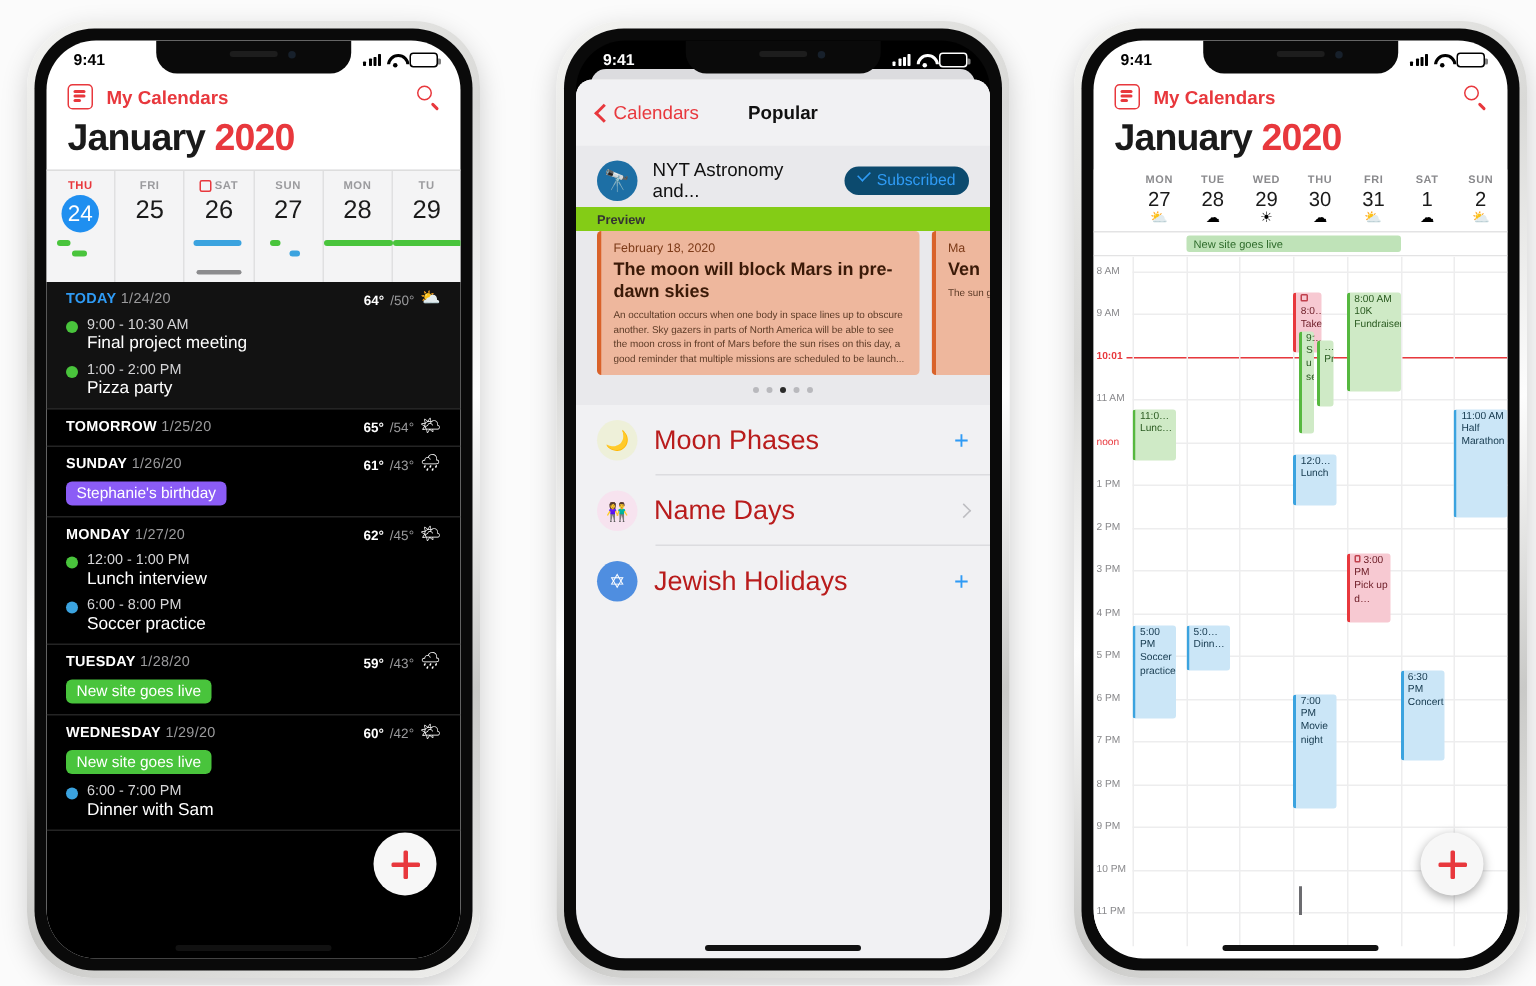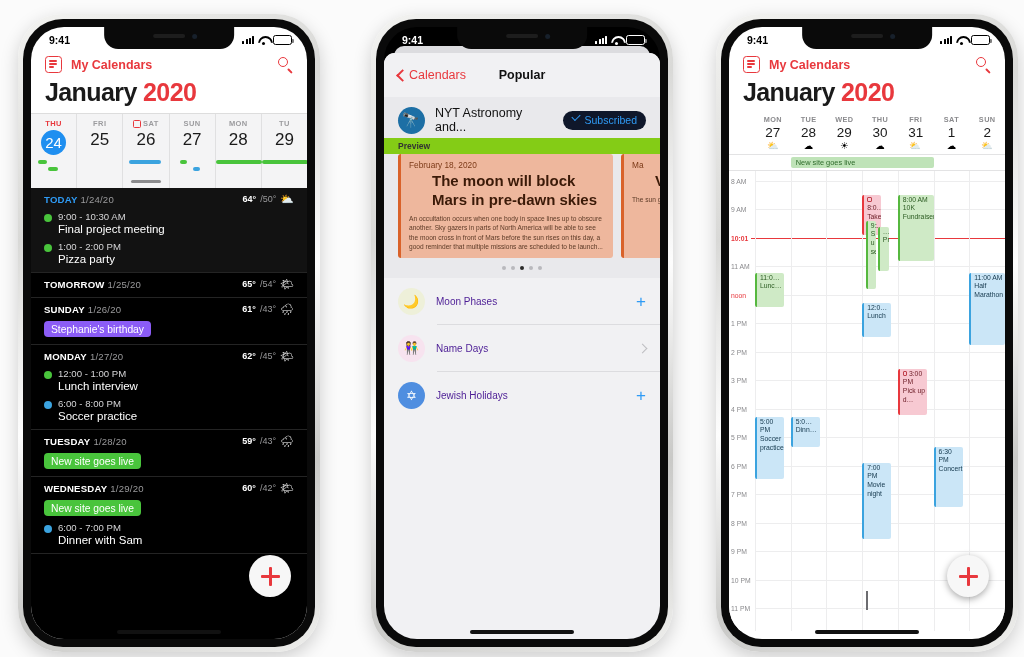--- a/index.html
+++ b/index.html
@@ -71,21 +71,21 @@
 
   
   .agenda{background:#000;color:#fff;height:calc(100% - 134px);overflow:hidden;}
   .day{border-bottom:1px solid #242424;padding:6px 13px 7px 13px;}
   .day.today{background:#121212;}
   .dayhead{display:flex;align-items:center;justify-content:space-between;font-size:9.6px;}
   .dh-left{letter-spacing:.2px;}
   .dh-left .lbl{font-weight:bold;}
   .dh-left .lbl.blue{color:#2f9bf5;}
   .dh-left .date{color:#9a9a9c;margin-left:3px;}
-  .dh-right{display:flex;align-items:flex-start;gap:4px;font-size:9px;}
+  .dh-right{display:flex;align-items:center;gap:4px;font-size:9px;}
   .dh-right .hi{font-weight:bold;color:#fff;}
   .dh-right .lo{color:#9a9a9c;}
   .wx{font-size:11px;line-height:1;}
   .ev{display:flex;gap:6px;margin-top:6px;}
   .dot{width:8px;height:8px;border-radius:50%;margin-top:2.5px;flex:none;}
   .sq{width:8px;height:8px;border-radius:2px;border:1.6px solid #e8383d;box-sizing:border-box;margin-top:2.5px;flex:none;background:transparent;}
   .ev .txt .time{font-size:9.6px;color:#d5d5d7;}
   .ev .txt .title{font-size:11.5px;color:#fff;margin-top:1px;}
   .pill{display:inline-block;margin-top:6px;padding:2.5px 7px;border-radius:4px;font-size:10.3px;color:#fff;}
 
@@ -96,43 +96,43 @@
   .fab .plus:after{top:0;left:8px;height:19px;width:3.2px;}
   .sheet{position:absolute;top:26px;left:0;right:0;bottom:0;background:#f1f1f3;border-radius:11px 11px 0 0;overflow:hidden;}
   .sheet-shoulder{position:absolute;top:19px;left:10px;right:10px;height:16px;background:#dcdcdf;border-radius:10px 10px 0 0;}
   .sheet-nav{position:relative;height:44px;background:#f1f1f3;display:flex;align-items:center;padding:0 14px;}
   .backlink{display:flex;align-items:center;gap:2px;color:#e8383d;font-size:12.5px;}
   .chev-l{width:7px;height:7px;border-left:2px solid #e8383d;border-bottom:2px solid #e8383d;transform:rotate(45deg);}
   .sheet-title{position:absolute;left:0;right:0;text-align:center;font-size:12.5px;font-weight:bold;color:#111;pointer-events:none;}
   .cal-row{display:flex;align-items:center;gap:10px;padding:9px 14px 4px 14px;background:#e9e9ec;}
   .cal-avatar{width:27px;height:27px;border-radius:50%;background:#1d6fa5;display:flex;align-items:center;justify-content:center;flex:none;color:#cfe6f5;font-size:14px;}
   .cal-name{flex:1;font-size:12.5px;color:#111;}
-  .subbtn{display:flex;gap:4px;background:#0f172a;border-radius:11px;padding:3.5px 9px;font-size:10.5px;color:#2f9bf5;}
+  .subbtn{display:flex;gap:4px;background:#0c4a6e;border-radius:11px;padding:3.5px 9px;font-size:10.5px;color:#2f9bf5;}
   .check{width:7px;height:4px;border-left:1.8px solid #2f9bf5;border-bottom:1.8px solid #2f9bf5;transform:rotate(-45deg);margin-bottom:2px;}
   .preview-lbl{padding:3px 14px 3px 14px;background:#84cc16;font-size:8.5px;font-weight:bold;color:#333;}
   .carousel{background:#e9e9ec;padding:0 0 4px 14px;display:flex;gap:8px;overflow:hidden;}
   .card{background:#eeb79d;border-left:3px solid #d9622a;border-radius:3px;padding:6px 8px;box-sizing:border-box;}
   .card.c1{width:215px;flex:none;}
   .card.c2{width:70px;flex:none;}
   .card .cdate{font-size:8.3px;color:#7c3a18;}
-  .card .chead{font-size:15px;font-weight:bold;color:#3b1a08;margin-top:2px;line-height:1.25;margin-left:23px;}
+  .card .chead{font-size:12px;font-weight:bold;color:#3b1a08;margin-top:2px;line-height:1.25;}
   .card .cbody{font-size:6.6px;color:#5c3a26;margin-top:4px;line-height:1.45;}
   .dots{background:#e9e9ec;display:flex;justify-content:center;gap:5px;padding:4px 0 8px 0;}
   .dots i{width:4px;height:4px;border-radius:50%;background:#b9b9bd;display:block;}
   .dots i.on{background:#2a2a2a;}
   .list2{background:#f1f1f3;}
   .lrow{display:flex;align-items:center;gap:11px;padding:10px 14px;position:relative;}
   .lrow:after{content:"";position:absolute;left:53px;right:0;bottom:0;height:1px;background:#dcdcdf;}
   .lrow:last-child:after{display:none;}
   .lic{width:27px;height:27px;border-radius:50%;flex:none;display:flex;align-items:center;justify-content:center;font-size:13px;}
   .lic.moon{background:#eef0d9;color:#ddd044;}
   .lic.names{background:#f7e3ef;font-size:12px;}
   .lic.week{background:#e6e6e8;color:#2b2b2b;font-size:11px;font-weight:bold;}
   .lic.jewish{background:#4f8ee0;color:#fff;font-size:13px;}
-  .lname{flex:1;font-size:10px;color:#4c1d95;}
+  .lname{flex:1;font-size:18px;color:#b91c1c;}
   .plus2{color:#2f9bf5;font-size:17px;line-height:1;font-weight:300;}
   .chev-r{width:6px;height:6px;border-right:1.8px solid #bdbdc1;border-top:1.8px solid #bdbdc1;transform:rotate(45deg);}
 
   
   .wk-head{display:flex;padding:2px 0 3px 0;background:#fff;}
   .wk-gut{width:26px;flex:none;}
   .wk-hcol{flex:1;text-align:center;}
   .wk-hcol .dw{font-size:7.3px;font-weight:bold;color:#8a8a8d;letter-spacing:.4px;}
   .wk-hcol .dn{font-size:13.5px;color:#1a1a1a;margin-top:1px;}
   .wk-hcol .wi{font-size:9.5px;margin-top:1px;line-height:1;}

